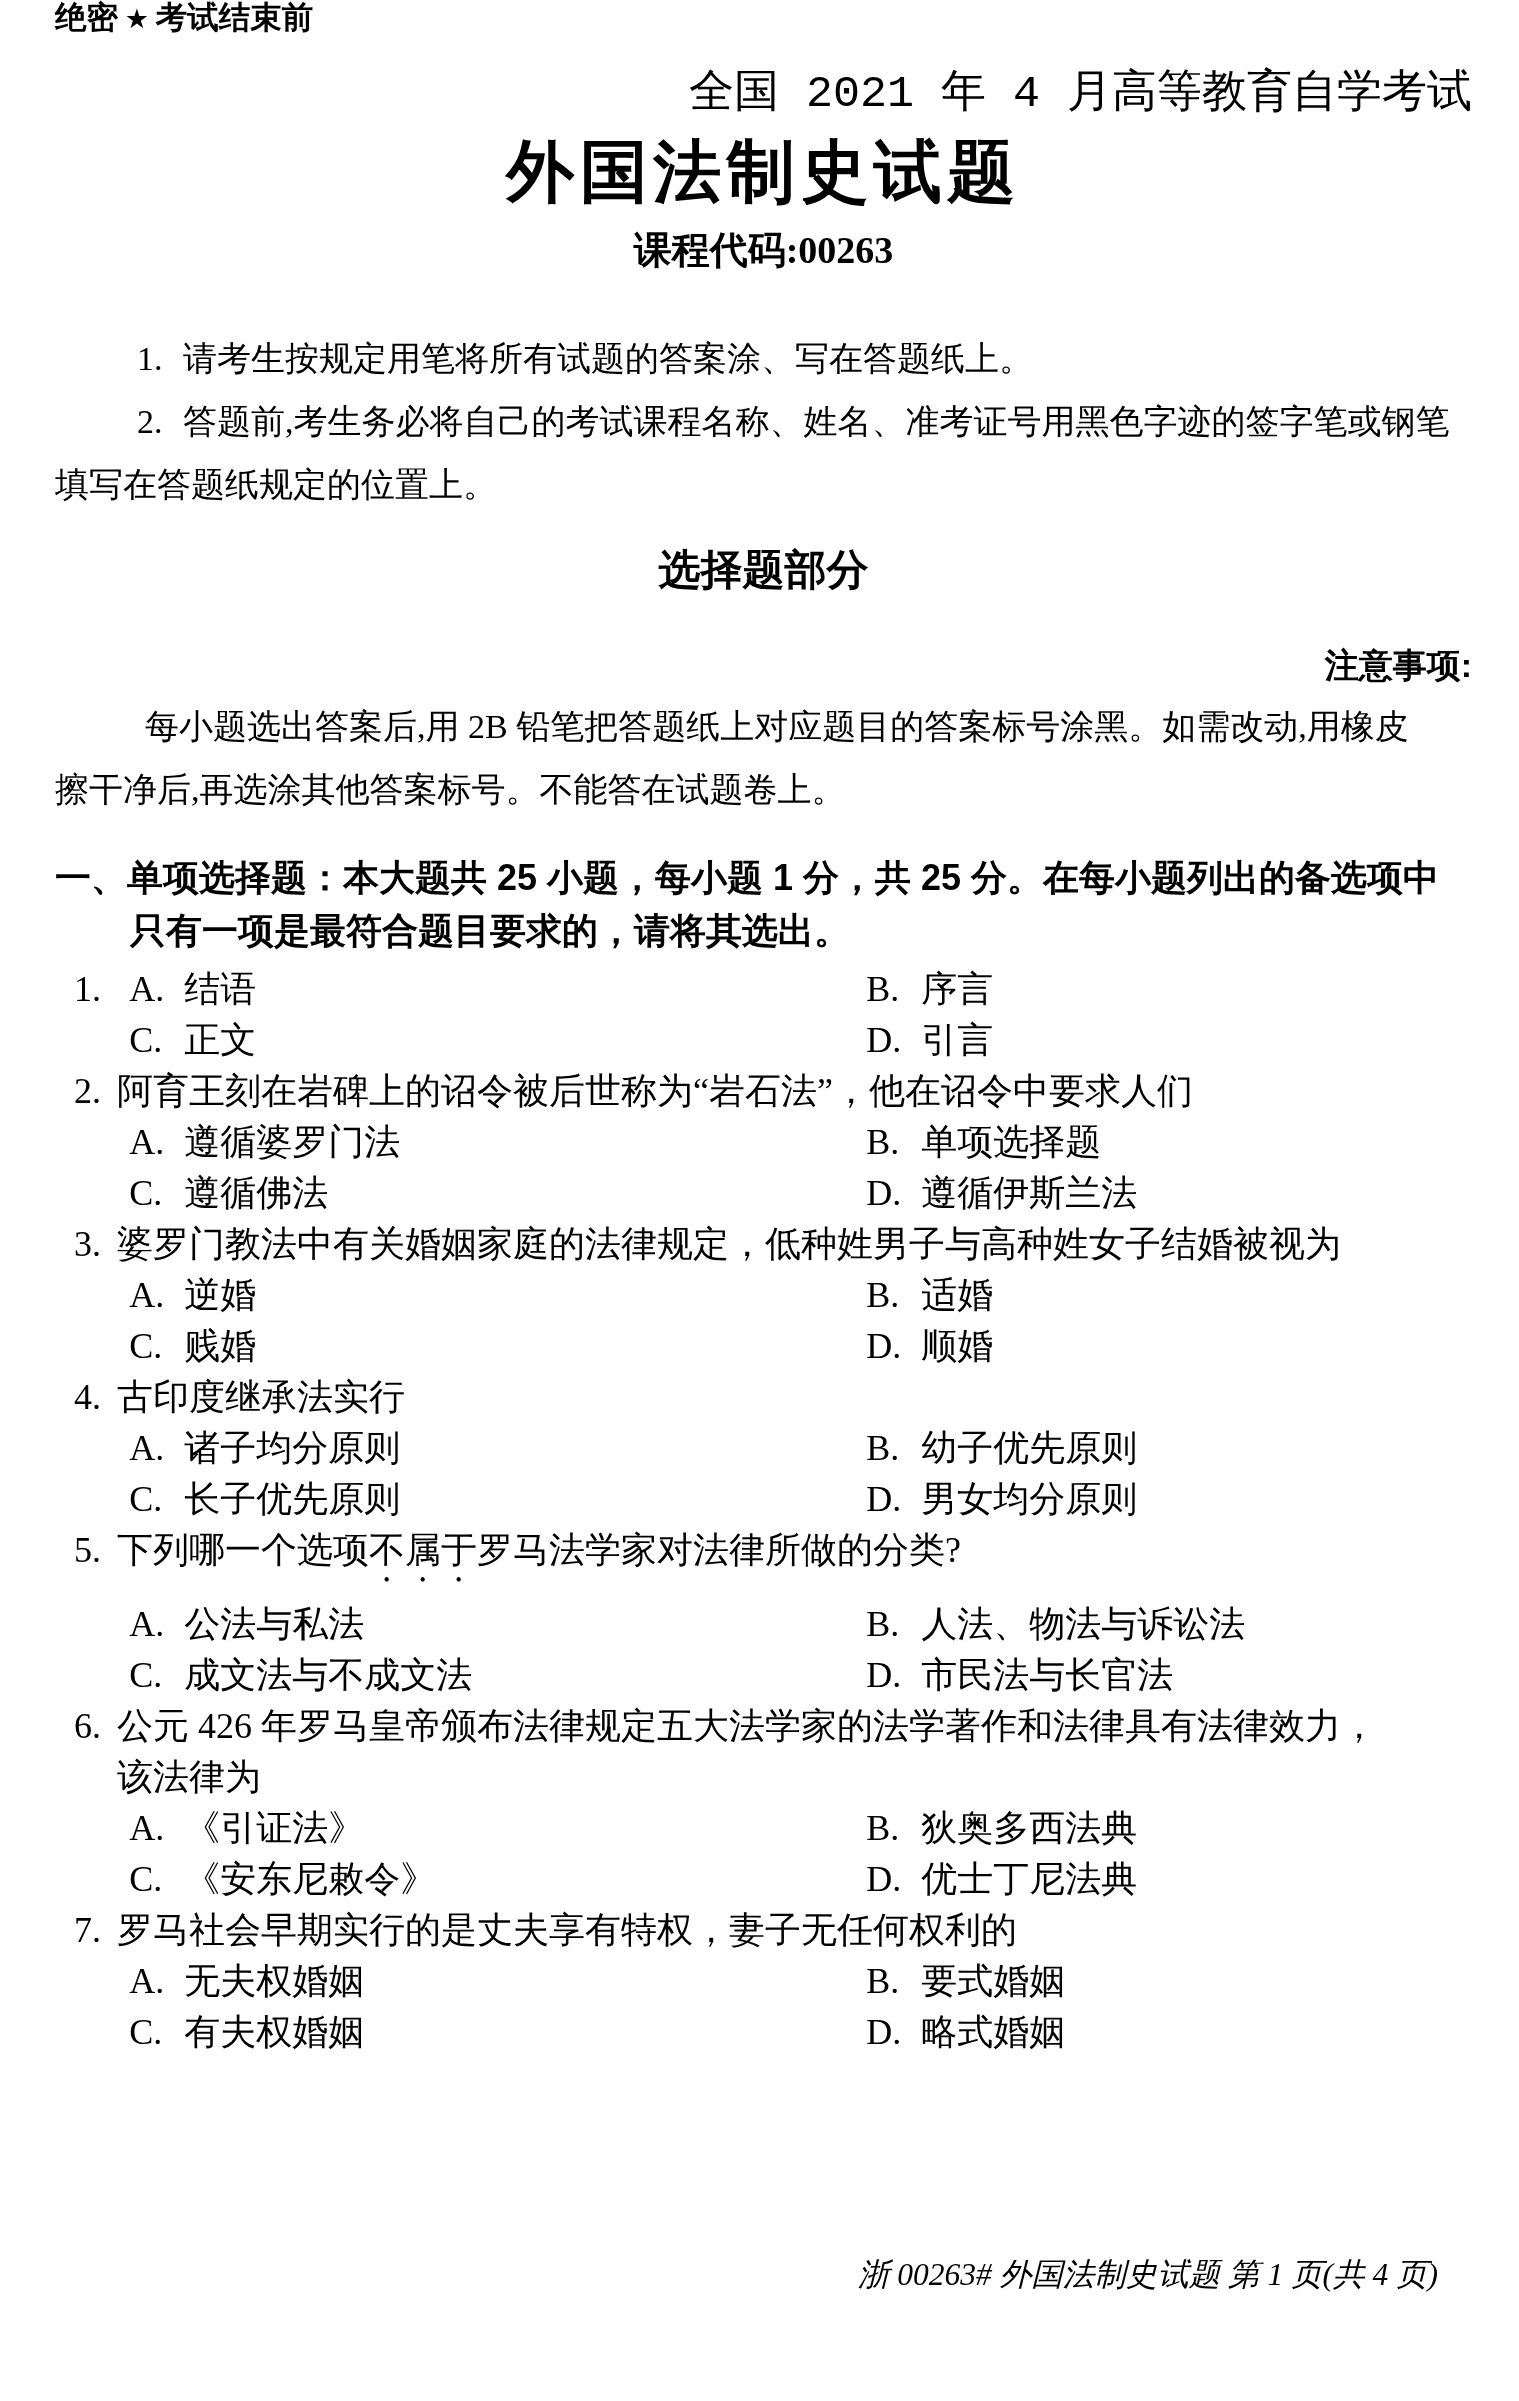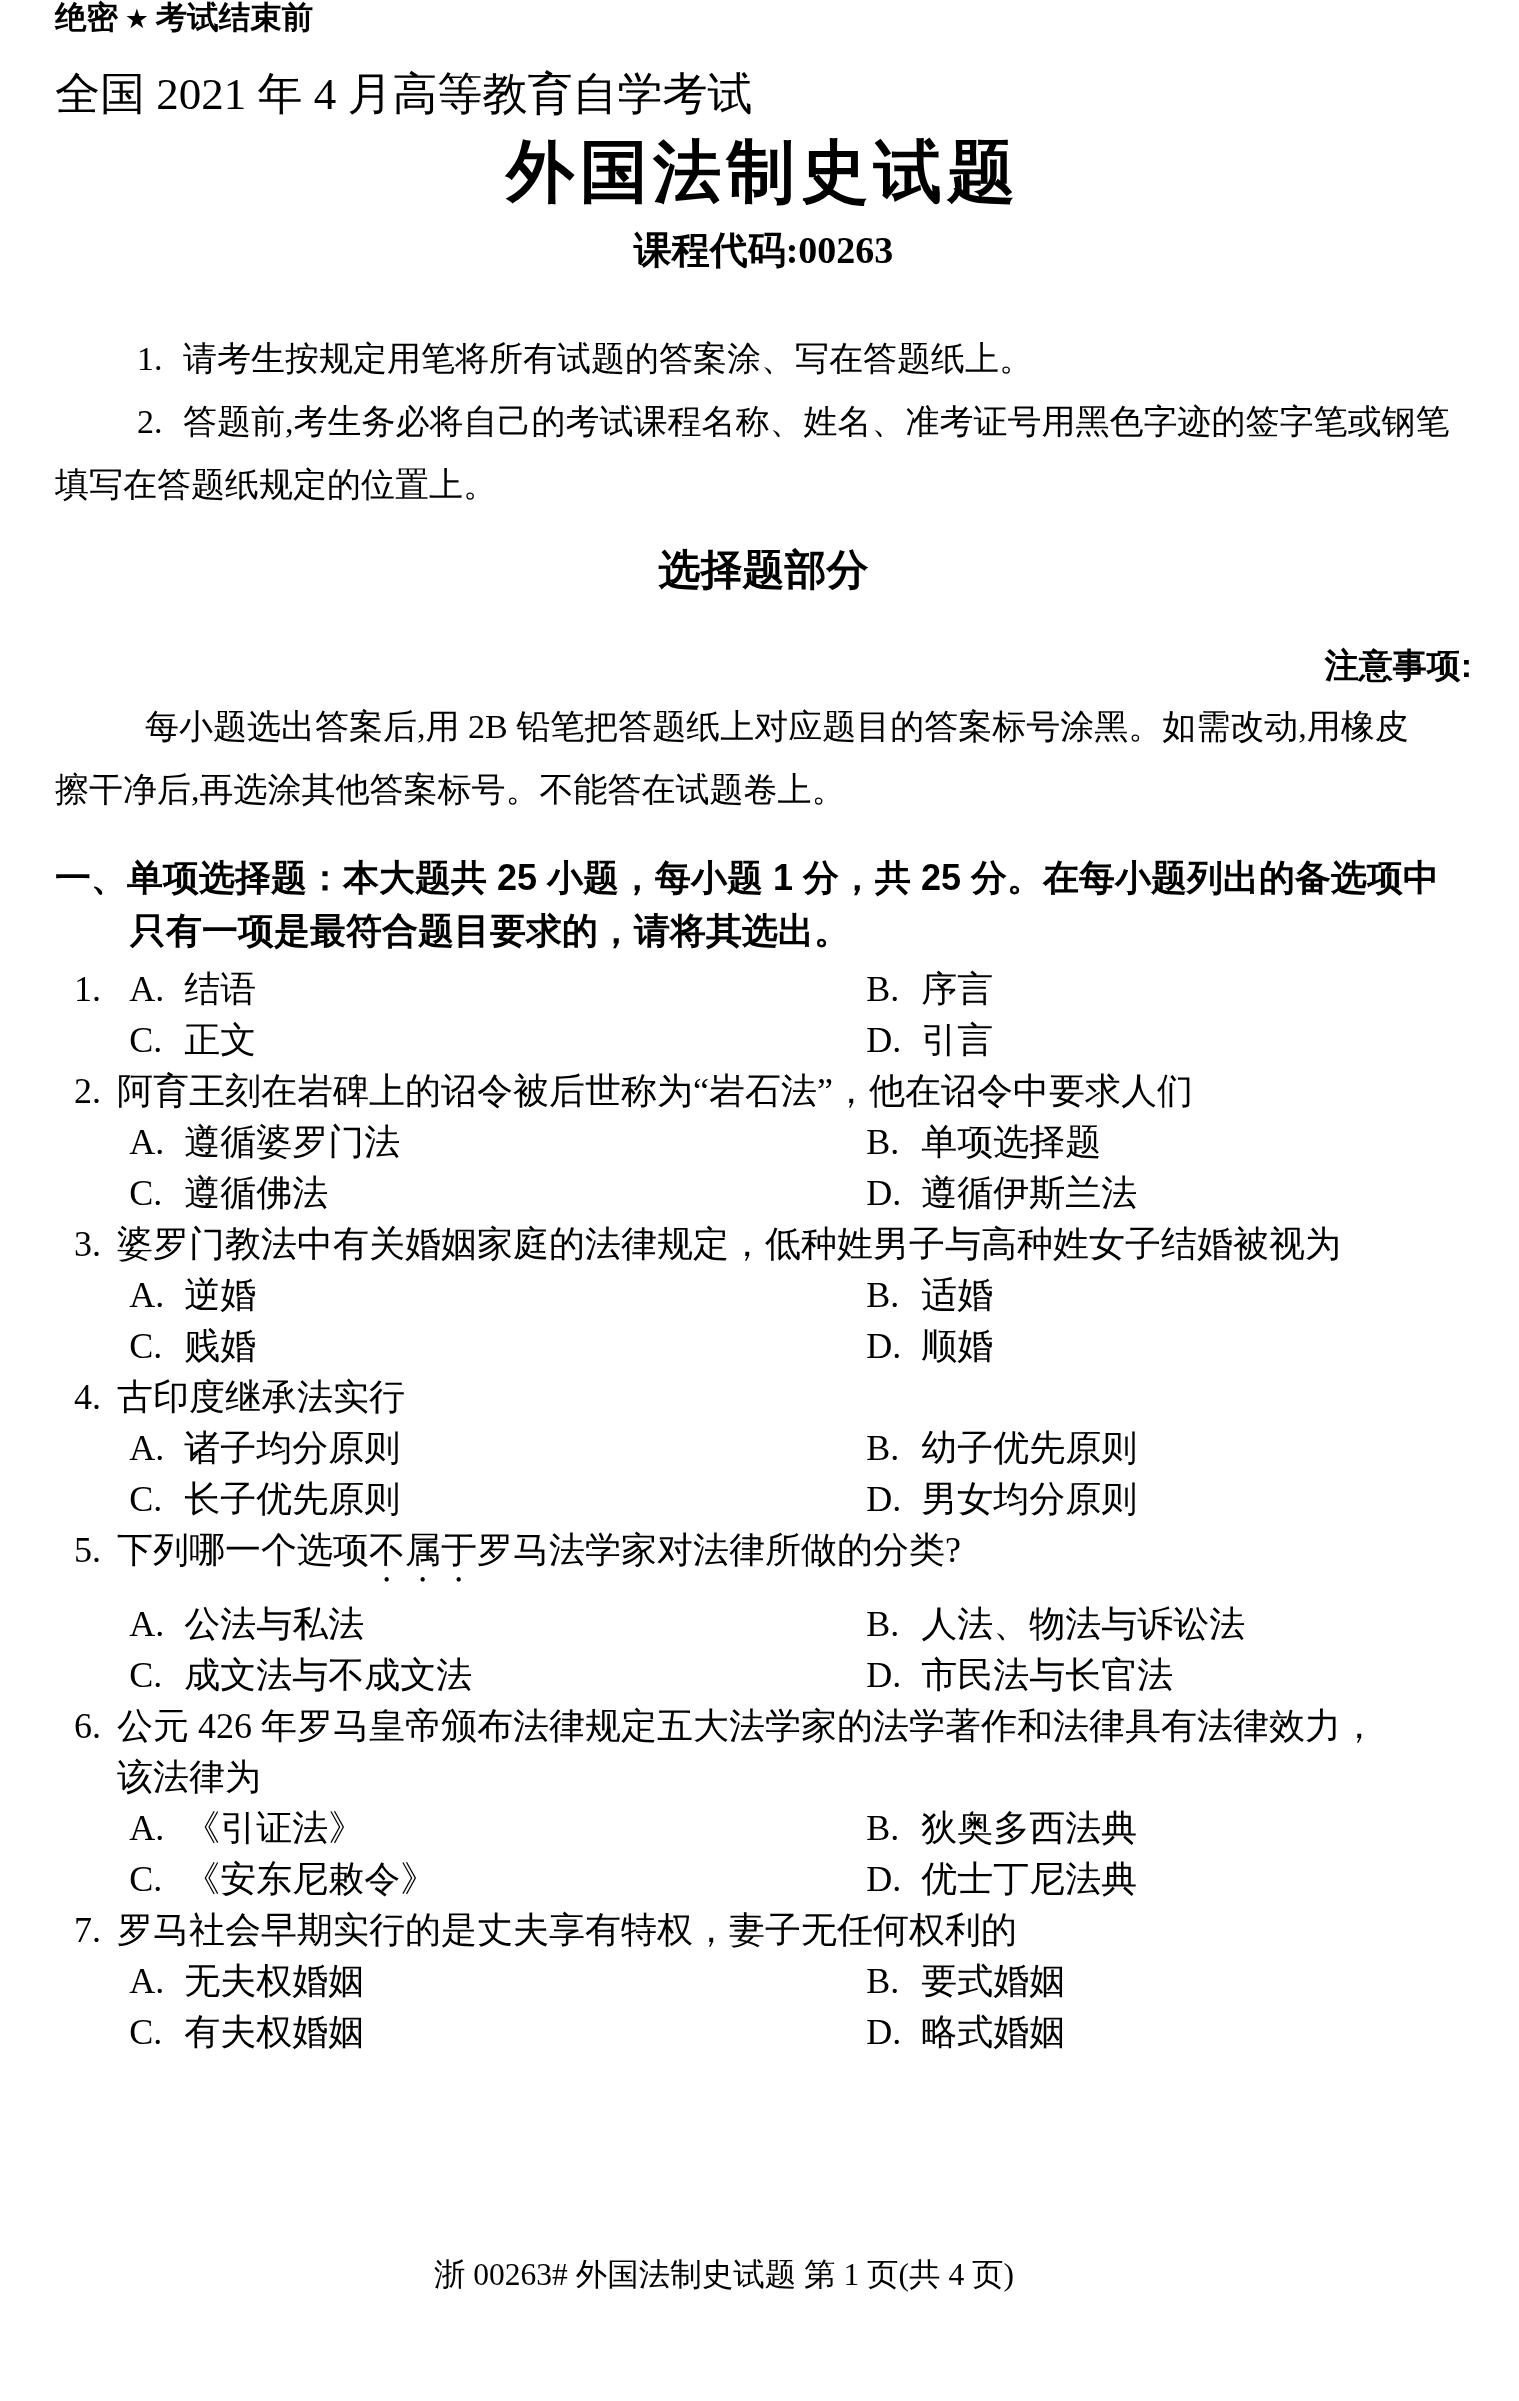--- a/index.html
+++ b/index.html
@@ -16,22 +16,22 @@
   }
   [data-bind-lines]{white-space:pre-line;}
 
   .secrecy{
     font-family:"Liberation Sans","DejaVu Sans",sans-serif;
     font-weight:700;font-size:31.5px;line-height:1.1;
   }
   .secrecy .star{font-size:27px;padding:0 6.8px;}
 
   .title1{
-    margin:36px 0 0 0;text-align:left;
-    font-size:45px;font-weight:400;line-height:1.05;
+    margin:36px 0 0 0;text-align:right;
+    font-size:45px;font-weight:400;line-height:1.05;font-family:Liberation Mono, monospace;
   }
   .title2{
     margin:19px 0 0 0;text-align:center;
     font-size:68px;font-weight:700;letter-spacing:5.5px;line-height:1.05;
   }
   .code{
     margin-top:23px;text-align:center;
     font-size:38px;font-weight:700;line-height:1.05;
   }
 
@@ -75,22 +75,22 @@
     -webkit-text-emphasis-position:under right;
     text-emphasis:filled dot #000;
     text-emphasis-position:under right;
   }
   .opt-row{display:flex;margin-left:12.3px;}
   .opt{display:flex;}
   .opt.col-a{width:737px;flex:none;}
   .opt .ok{width:55px;flex:none;}
 
   .footer{
-    position:absolute;top:2256px;left:0;right:72px;
-    text-align:center;font-size:31.5px;line-height:1.2;
+    position:absolute;top:2256px;left:0;right:82px;
+    text-align:right;font-size:31.5px;line-height:1.2;font-style:italic;
   }
 </style>
 </head>
 <body>
 
 <div class="page">
 
   <div class="secrecy">
     <span data-bind="header.secrecy_prefix">绝密</span><span class="star" data-bind="header.star">★</span><span data-bind="header.secrecy_suffix">考试结束前</span>
   </div>

